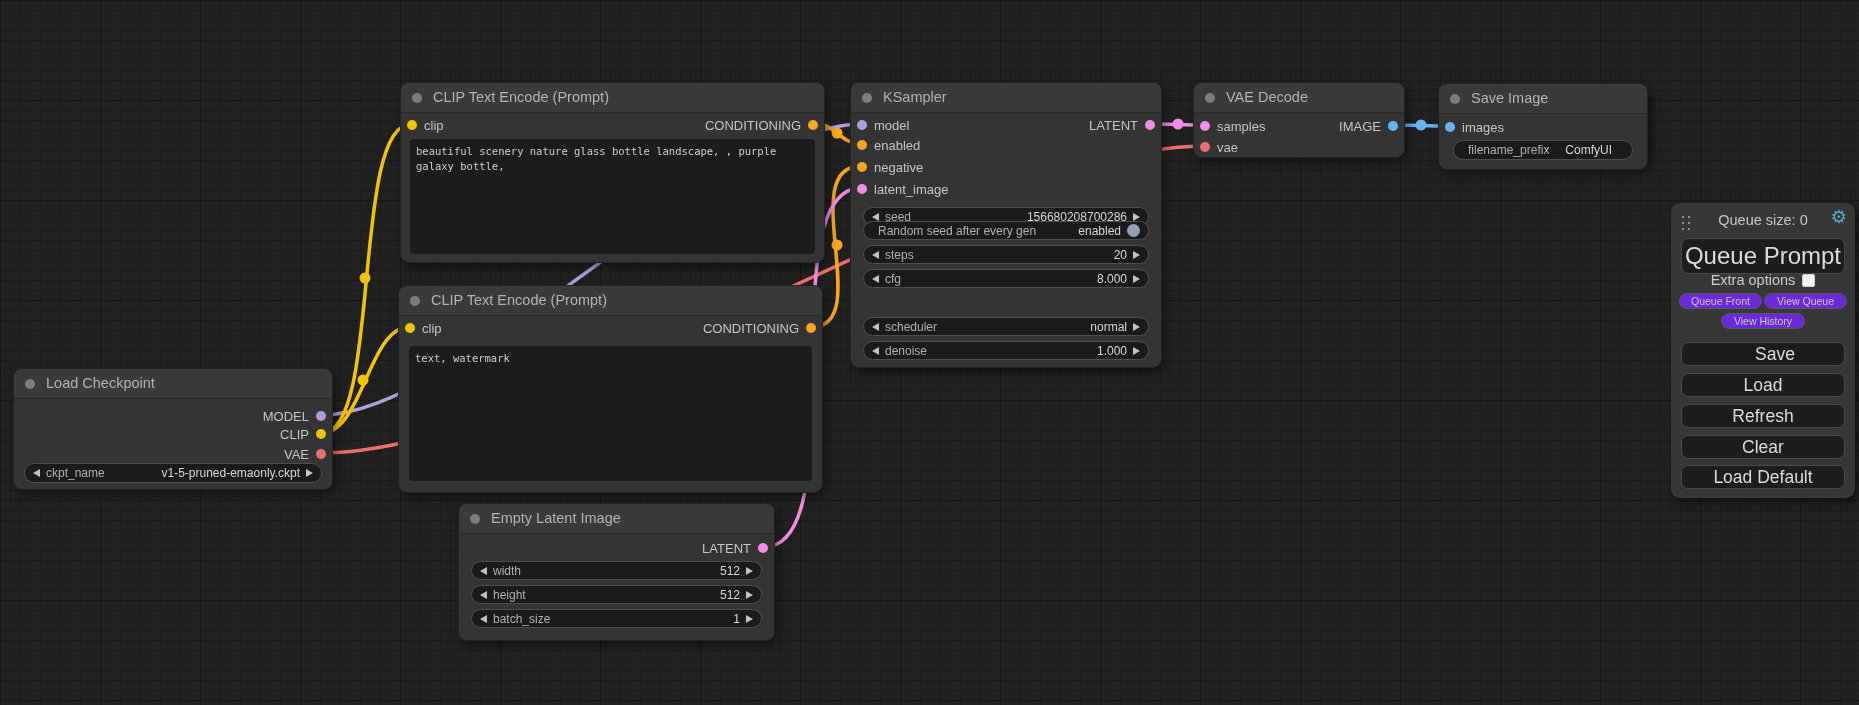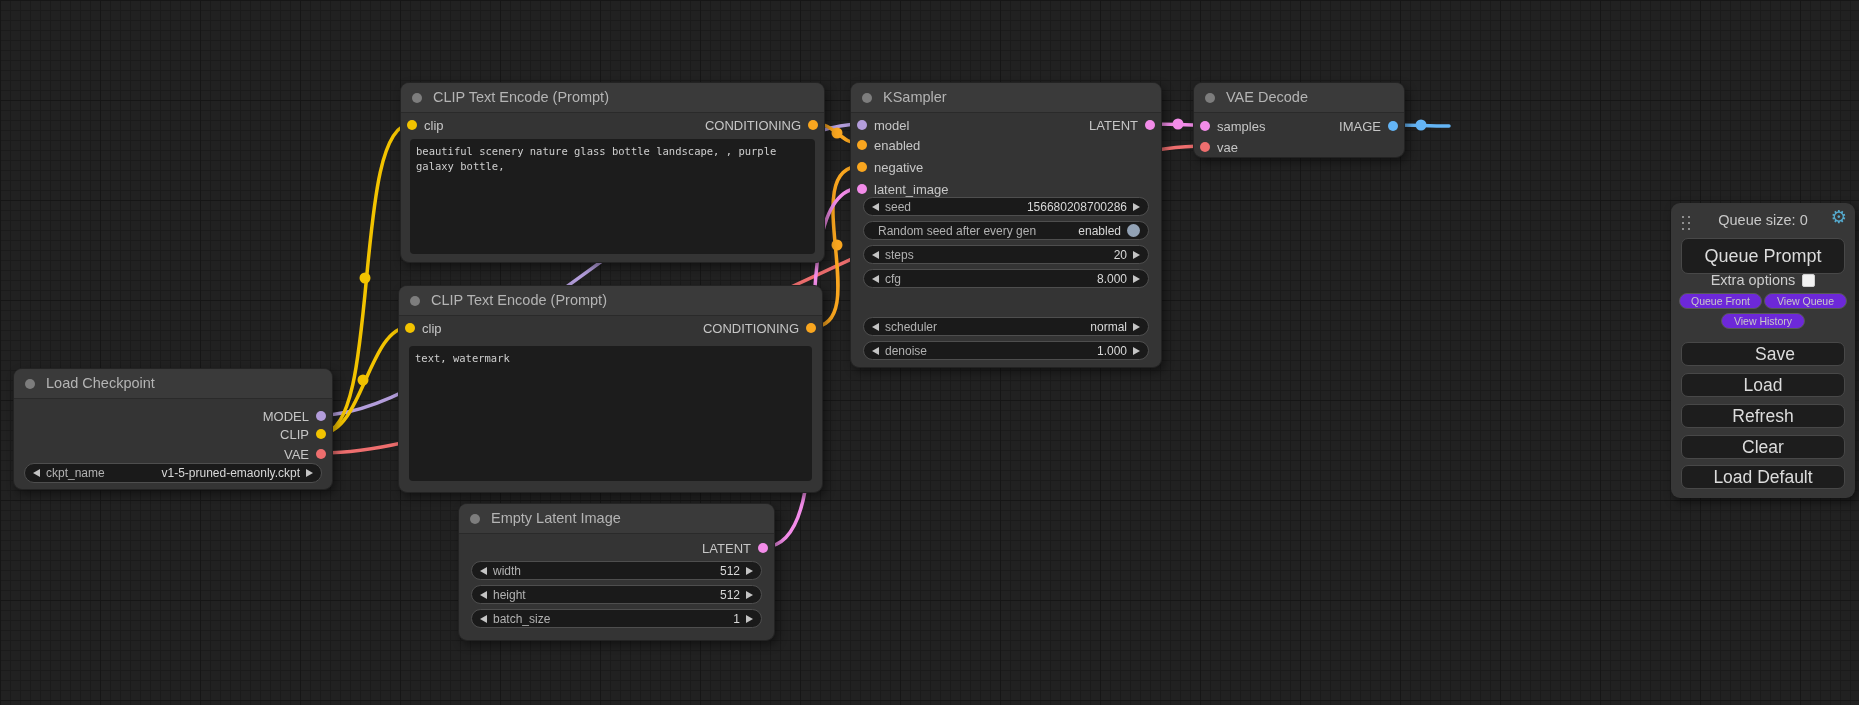--- a/index.html
+++ b/index.html
@@ -139,21 +139,21 @@
       <span>enabled</span>
     </div>
     <div class="slot in" style="top:75px">
       <span class="pdot" style="background: rgb(249, 166, 31);"></span>
       <span>negative</span>
     </div>
     <div class="slot in" style="top:97px">
       <span class="pdot" style="background: rgb(243, 140, 233);"></span>
       <span>latent_image</span>
     </div>
-    <div class="pill" style="left:12px;right:12px;top:114px;">
+    <div class="pill" style="left:12px;right:12px;top:124px;">
       <span class="arrl"></span>
       <span class="lbl">seed</span>
       <span class="sp"></span>
       <span class="val">156680208700286</span>
       <span class="arrr"></span>
     </div>
     <div class="pill" style="left:12px;right:12px;top:138px;">
       <span class="lbl" style="padding-left:6px">Random seed after every gen</span>
       <span class="sp"></span>
       <span class="val">enabled</span>
@@ -201,20 +201,35 @@
     <div class="slot out" style="top:34px">
       <span class="pdot" style="background: rgb(100, 181, 246);"></span>
       <span>IMAGE</span>
     </div>
     <div class="slot in" style="top:55px">
       <span class="pdot" style="background: rgb(238, 110, 110);"></span>
       <span>vae</span>
     </div>
   </div>
 
+  <div class="node" style="left:1438px;top:83px;width:210px;height:87px;">
+    <div class="ntitle">
+      <span class="cdot"></span>
+      <span>Save Image</span>
+    </div>
+    <div class="slot in" style="top:34px">
+      <span class="pdot" style="background: rgb(100, 181, 246);"></span>
+      <span>images</span>
+    </div>
+    <div class="pill" style="left:14px;right:14px;top:56px;height:20px;">
+      <span class="lbl" style="padding-left:6px">filename_prefix</span>
+      <span class="sp"></span>
+      <span class="val" style="margin-right:12px">ComfyUI</span>
+    </div>
+  </div>
 
   <div class="node" style="left:458px;top:503px;width:317px;height:138px;">
     <div class="ntitle">
       <span class="cdot"></span>
       <span>Empty Latent Image</span>
     </div>
     <div class="slot out" style="top:35px">
       <span class="pdot" style="background: rgb(243, 140, 233);"></span>
       <span>LATENT</span>
     </div>
@@ -238,21 +253,21 @@
       <span class="sp"></span>
       <span class="val">1</span>
       <span class="arrr"></span>
     </div>
   </div>
 
   <div class="qpanel">
     <div class="qhandle"></div>
     <div class="qsize">Queue size: 0</div>
     <div class="qgear" style="color: rgb(85, 170, 206);">⚙</div>
-    <div class="qbtn" style="top:35px;height:36px;font-size:18px;">Queue Prompt</div>
+    <div class="qbtn" style="top:35px;height:36px;font-size:24px;">Queue Prompt</div>
     <div class="qextra">
       <span>Extra options</span>
       <span class="qcheck"></span>
     </div>
     <div class="qsmall" style="left:8px;top:90px;width:83px;">Queue Front</div>
     <div class="qsmall" style="right:8px;top:90px;width:83px;">View Queue</div>
     <div class="qsmall" style="left:50px;top:110px;width:84px;">View History</div>
     <div class="qbtn" style="top:139px;padding-left:24px;">Save</div>
     <div class="qbtn" style="top:170px;">Load</div>
     <div class="qbtn" style="top:201px;">Refresh</div>

